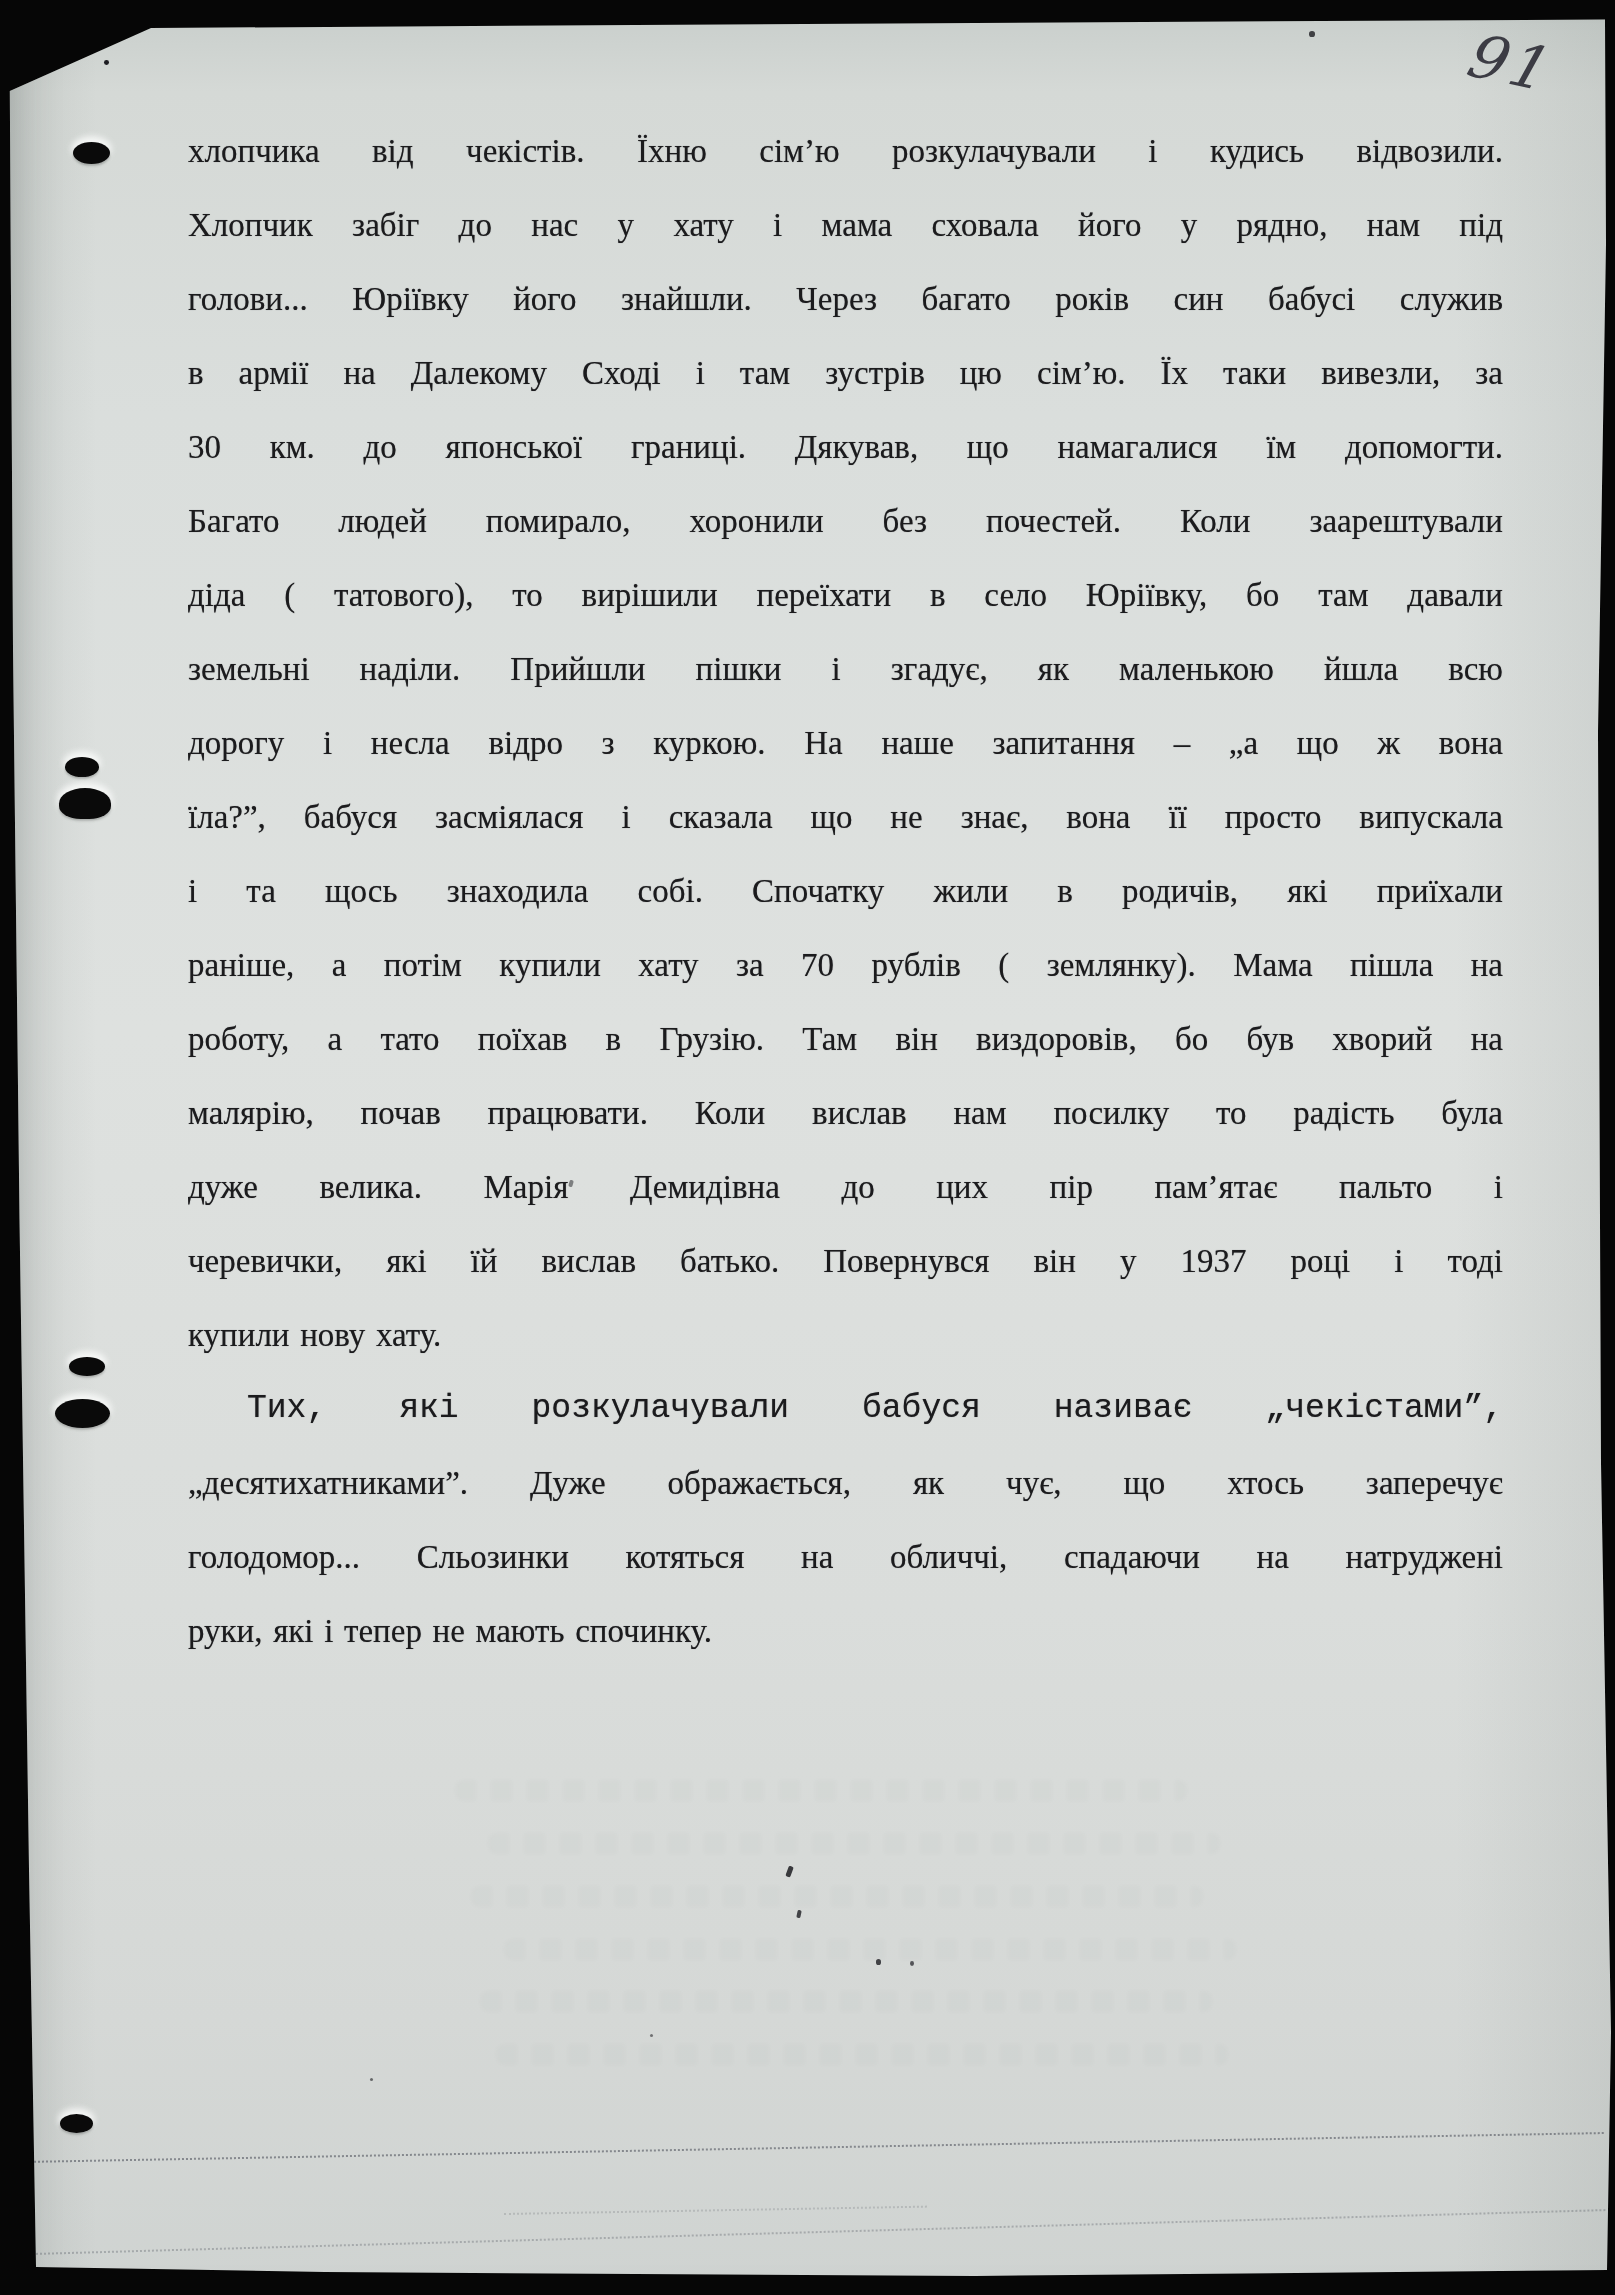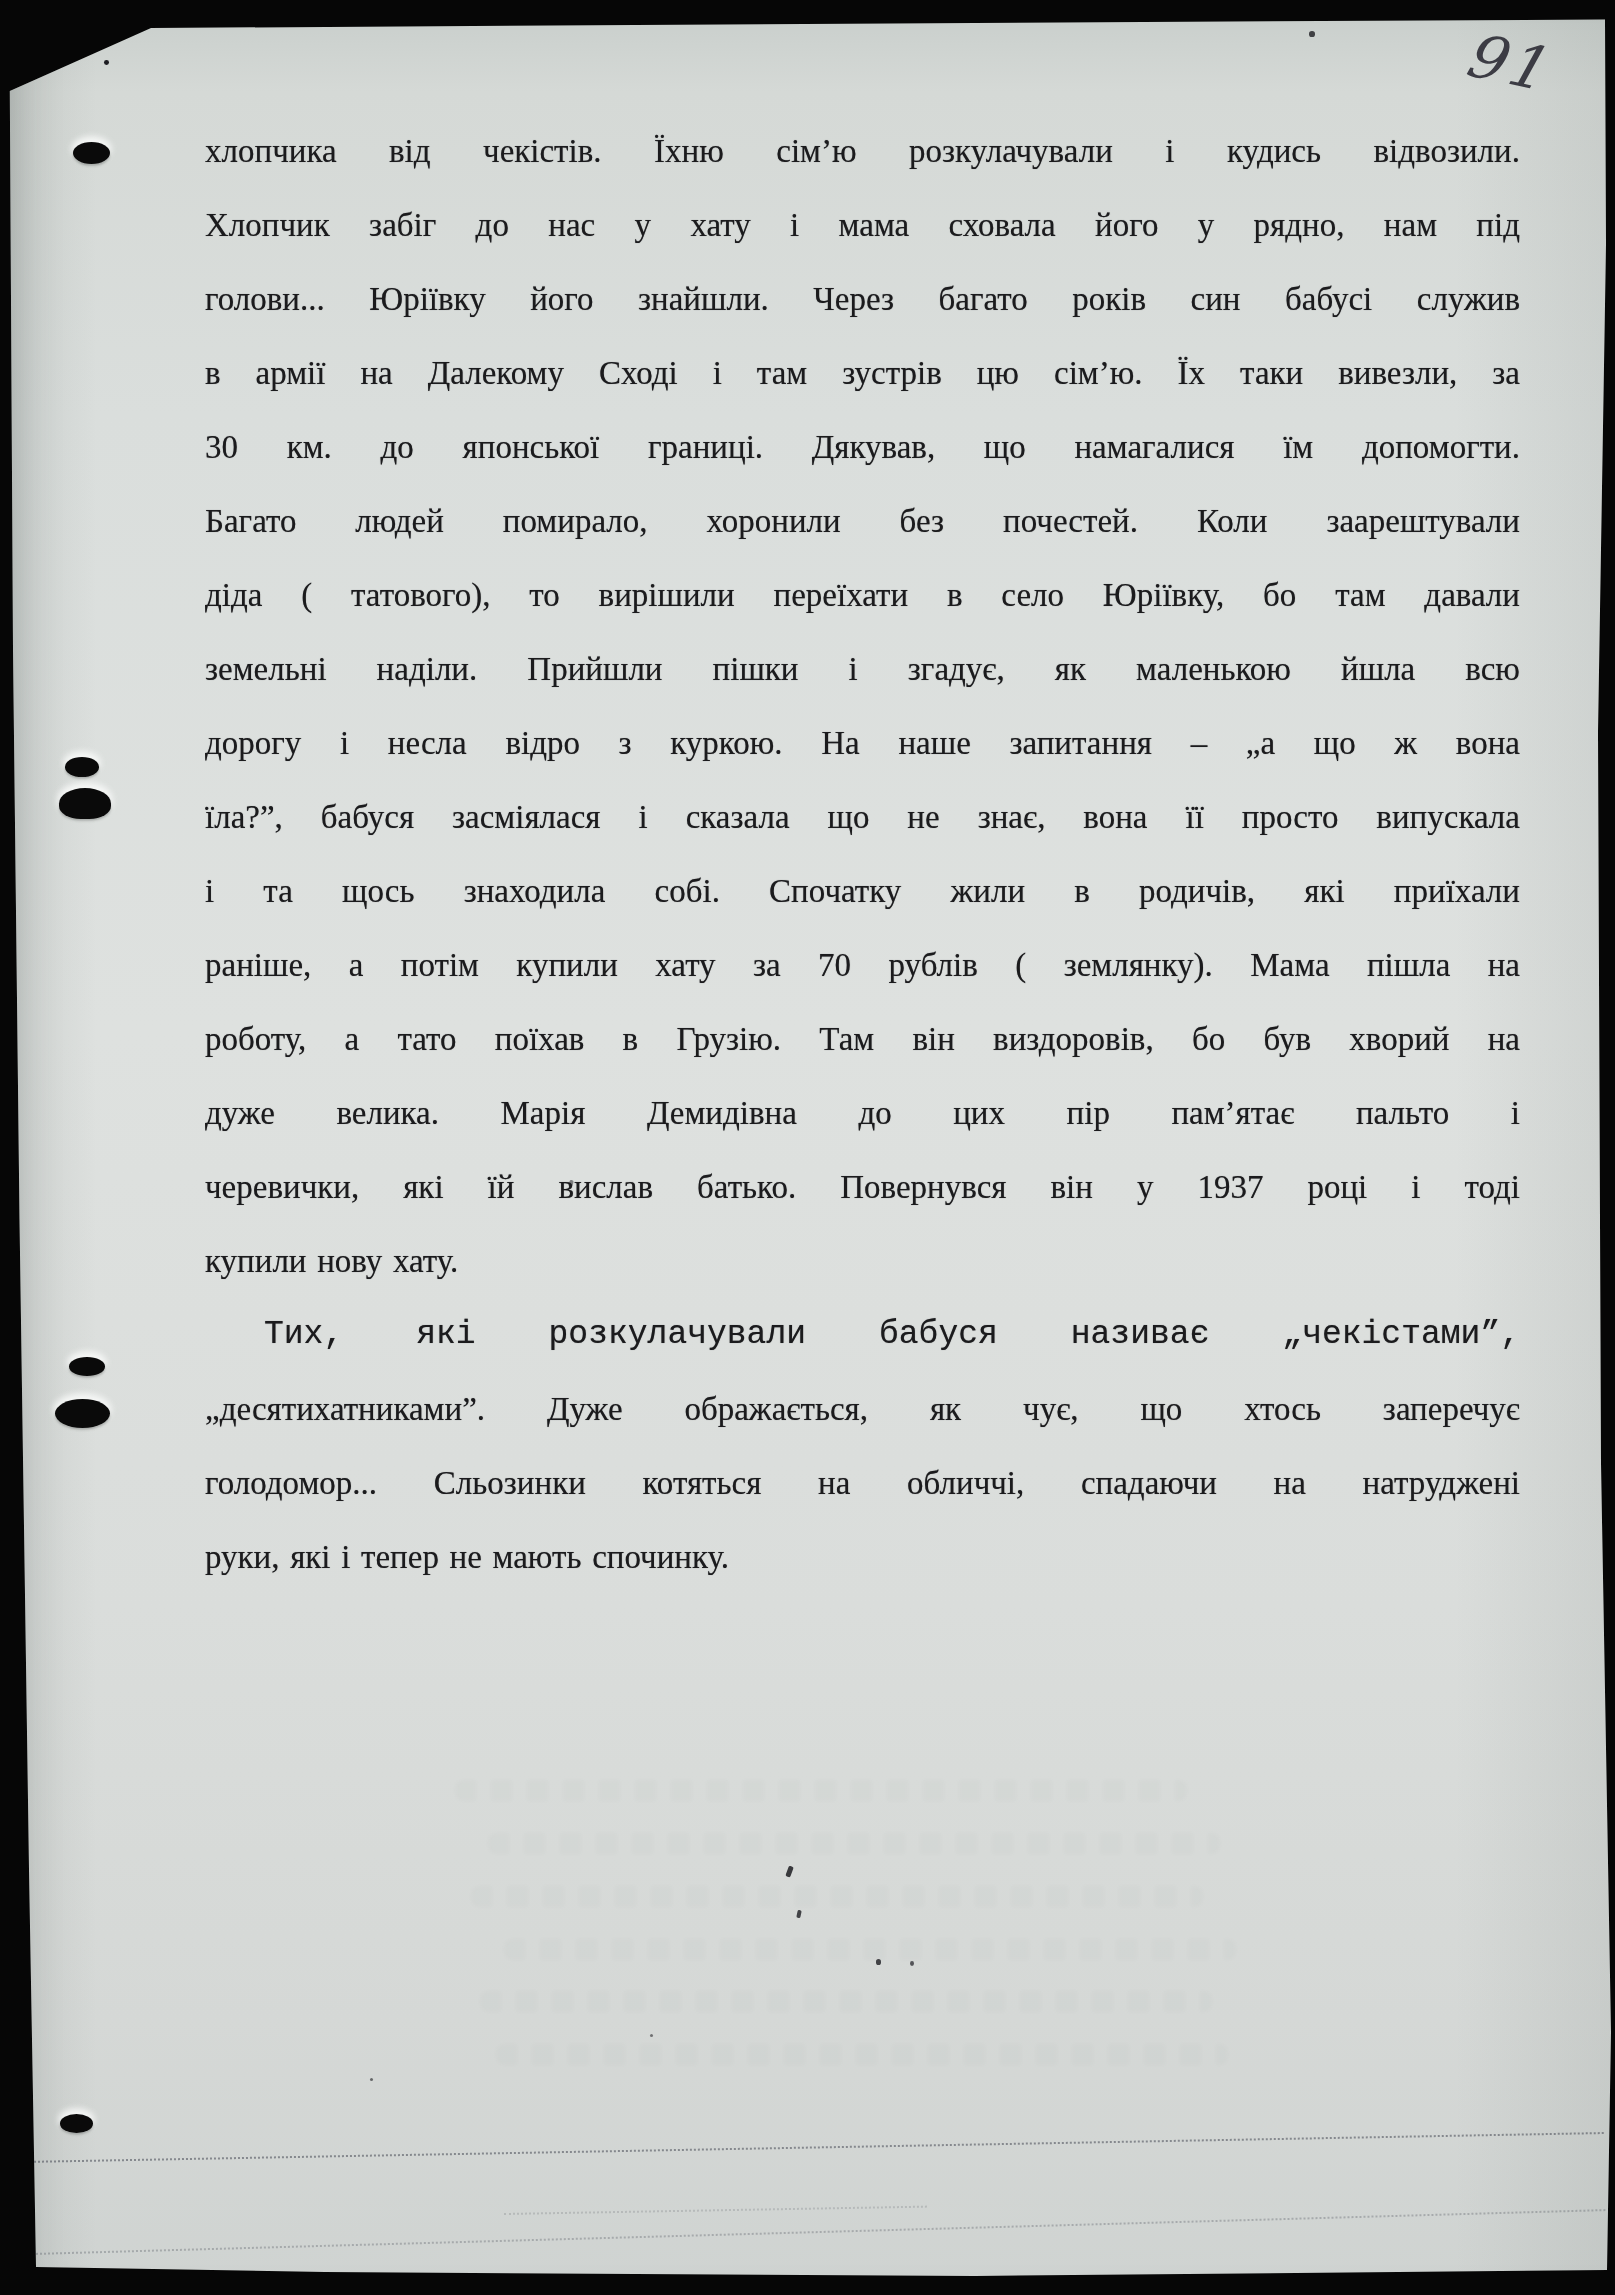--- a/index.html
+++ b/index.html
@@ -28,21 +28,21 @@
     position:absolute;left:1470px;top:28px;
     font-family:"DejaVu Serif", serif;
     font-style:italic;
     font-size:60px;
     color:#3c3c44;
     transform:rotate(12deg) skewX(-6deg);
     letter-spacing:3.3px;
   }
   
   .text-block{
-    position:absolute;left:205px;top:114px;width:1315px;
+    position:absolute;left:188px;top:114px;width:1315px;
     color:#1b1b1d;
   }
   .line{
     height:74px;
     line-height:74px;
     font-size:33px;
     word-spacing:2.4px;
     text-align:justify;
     text-align-last:justify;
     overflow:hidden;
@@ -106,20 +106,21 @@
       <div class="line">в армії на Далекому Сході і там зустрів цю сім’ю. Їх таки вивезли, за</div>
       <div class="line">30 км. до японської границі. Дякував, що намагалися їм допомогти.</div>
       <div class="line">Багато людей помирало, хоронили без почестей. Коли заарештували</div>
       <div class="line">діда ( татового), то вирішили переїхати в село Юріївку, бо там давали</div>
       <div class="line">земельні наділи. Прийшли пішки і згадує, як маленькою йшла всю</div>
       <div class="line">дорогу і несла відро з куркою. На наше запитання – „а що ж вона</div>
       <div class="line">їла?”, бабуся засміялася і сказала що не знає, вона її просто випускала</div>
       <div class="line">і та щось знаходила собі. Спочатку жили в родичів, які приїхали</div>
       <div class="line">раніше, а потім купили хату за 70 рублів ( землянку). Мама пішла на</div>
       <div class="line">роботу, а тато поїхав в Грузію. Там він виздоровів, бо був хворий на</div>
+      <div class="line">малярію, почав працювати. Коли вислав нам посилку то радість була</div>
       <div class="line">дуже велика. Марія Демидівна до цих пір пам’ятає  пальто і</div>
       <div class="line">черевички, які їй вислав батько. Повернувся він у 1937 році і тоді</div>
       <div class="line plain">купили нову хату.</div>
       <div class="line indent">Тих, які розкулачували бабуся називає „чекістами”,</div>
       <div class="line">„десятихатниками”. Дуже ображається, як чує, що хтось заперечує</div>
       <div class="line">голодомор... Сльозинки котяться на обличчі, спадаючи на натруджені</div>
       <div class="line plain">руки, які і тепер не мають спочинку.</div>
     </div>
 
   <div class="hole h1"></div>

